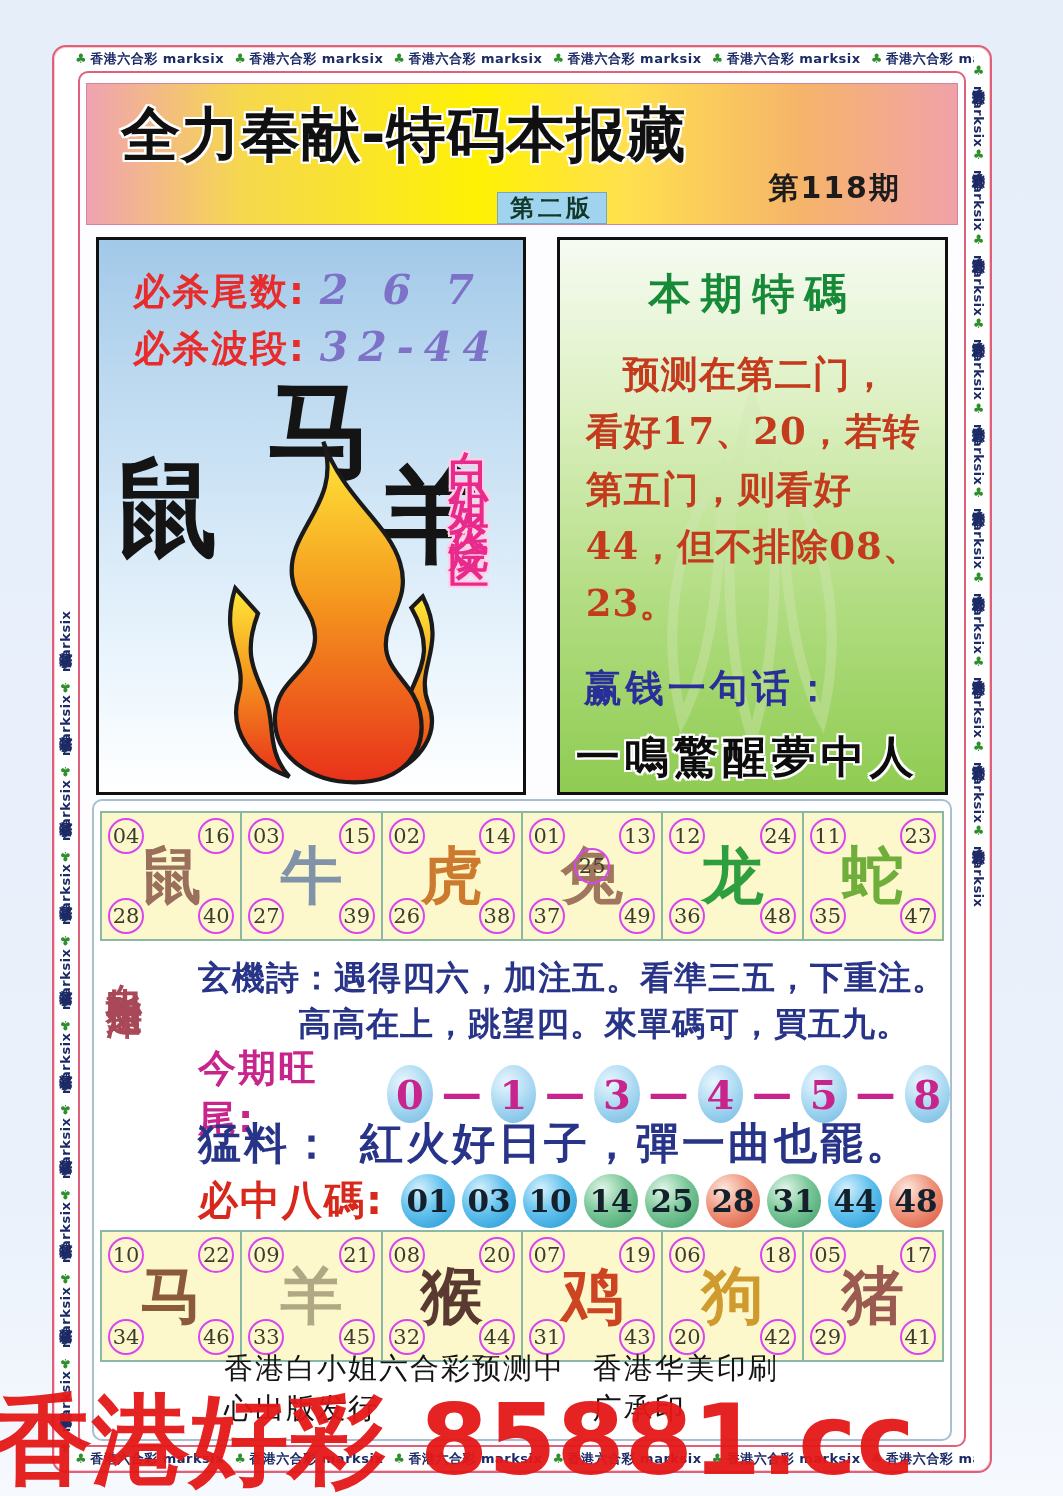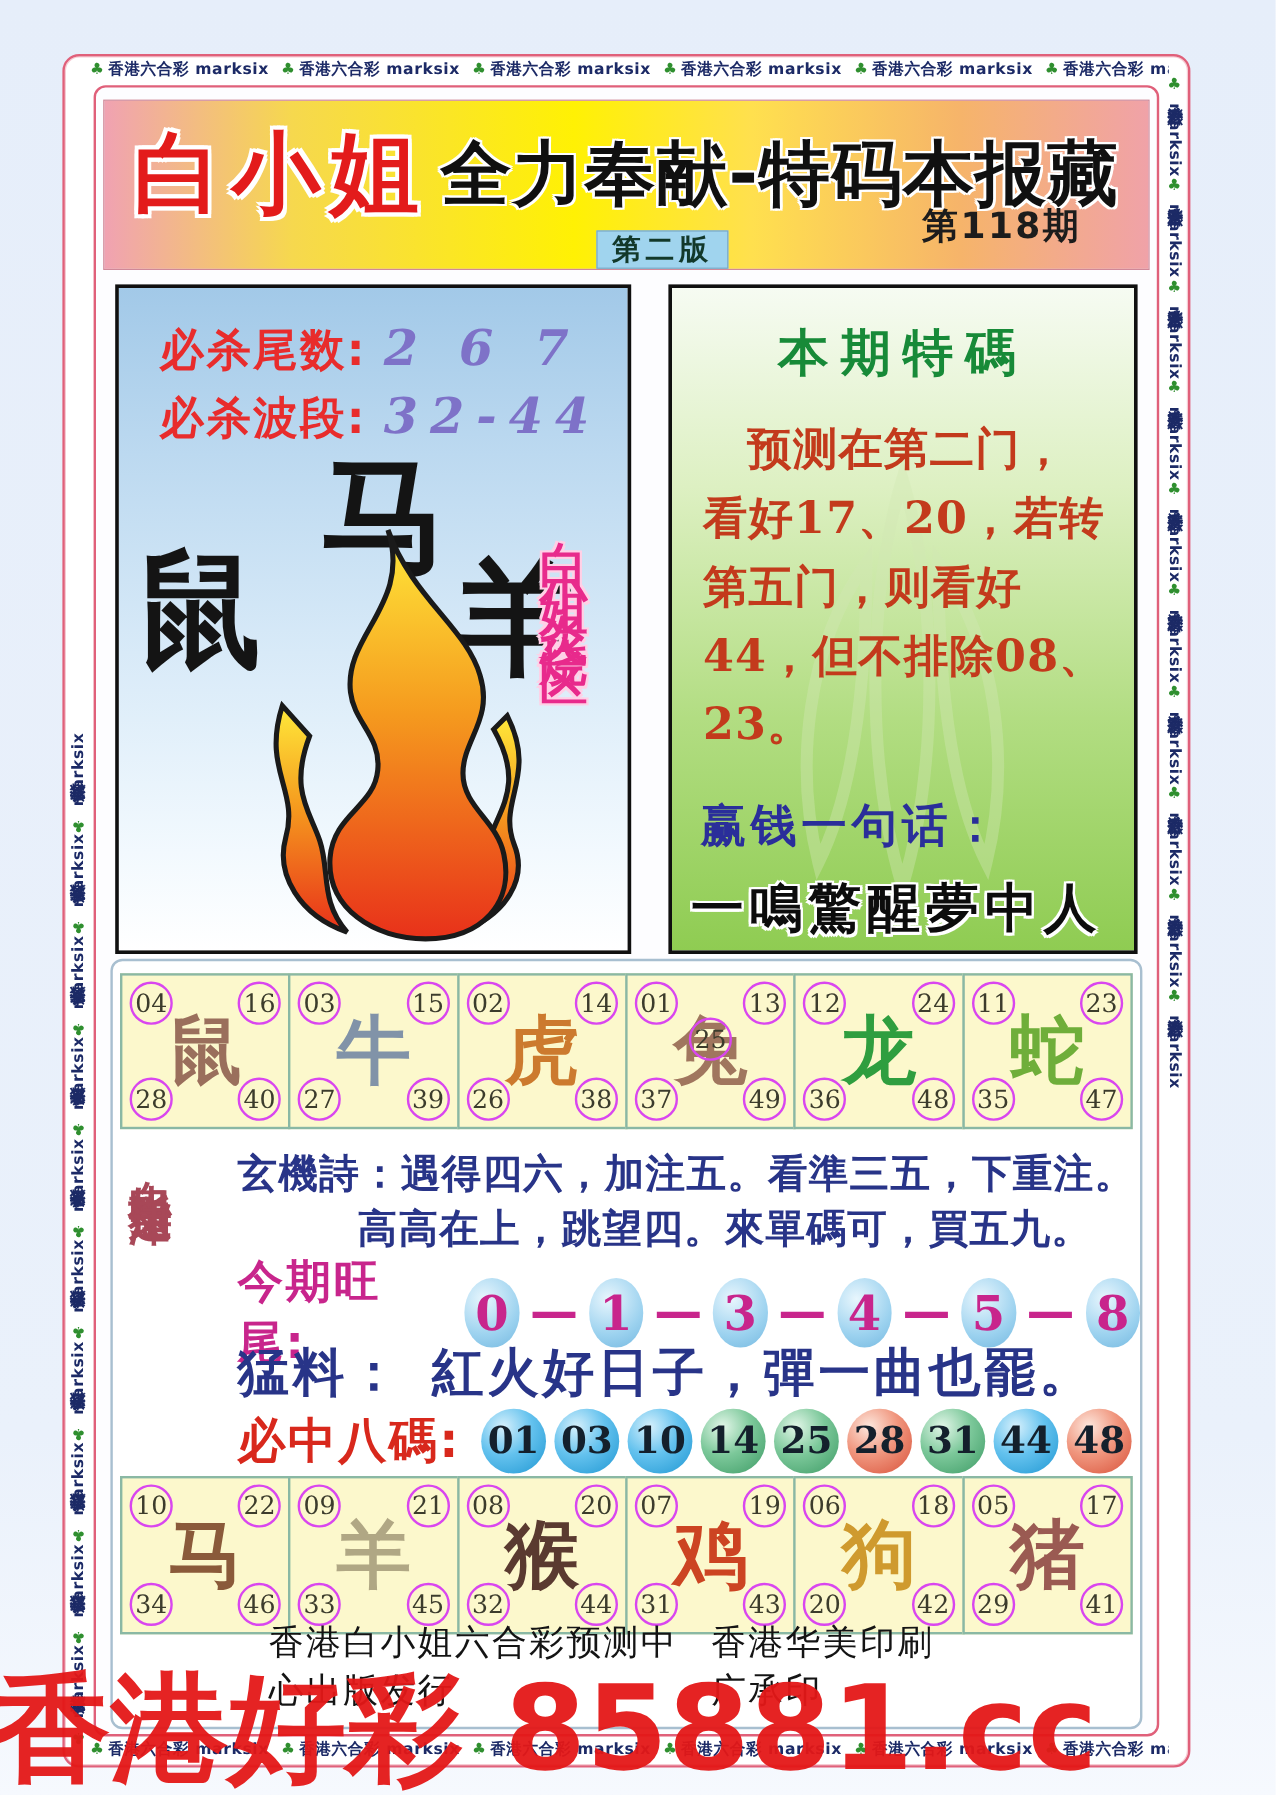--- a/index.html
+++ b/index.html
@@ -111,21 +111,20 @@
   <div class="frame">
     <div class="band band-top"><span class="ms-unit"><i class="clover">♣</i>香港六合彩 marksix</span><span class="ms-unit"><i class="clover">♣</i>香港六合彩 marksix</span><span class="ms-unit"><i class="clover">♣</i>香港六合彩 marksix</span><span class="ms-unit"><i class="clover">♣</i>香港六合彩 marksix</span><span class="ms-unit"><i class="clover">♣</i>香港六合彩 marksix</span><span class="ms-unit"><i class="clover">♣</i>香港六合彩 marksix</span></div>
     <div class="band band-bottom"><span class="ms-unit"><i class="clover">♣</i>香港六合彩 marksix</span><span class="ms-unit"><i class="clover">♣</i>香港六合彩 marksix</span><span class="ms-unit"><i class="clover">♣</i>香港六合彩 marksix</span><span class="ms-unit"><i class="clover">♣</i>香港六合彩 marksix</span><span class="ms-unit"><i class="clover">♣</i>香港六合彩 marksix</span><span class="ms-unit"><i class="clover">♣</i>香港六合彩 marksix</span></div>
     <div class="band band-left"><span class="ms-unit"><i class="clover">♣</i>香港六合彩 marksix</span><span class="ms-unit"><i class="clover">♣</i>香港六合彩 marksix</span><span class="ms-unit"><i class="clover">♣</i>香港六合彩 marksix</span><span class="ms-unit"><i class="clover">♣</i>香港六合彩 marksix</span><span class="ms-unit"><i class="clover">♣</i>香港六合彩 marksix</span><span class="ms-unit"><i class="clover">♣</i>香港六合彩 marksix</span><span class="ms-unit"><i class="clover">♣</i>香港六合彩 marksix</span><span class="ms-unit"><i class="clover">♣</i>香港六合彩 marksix</span><span class="ms-unit"><i class="clover">♣</i>香港六合彩 marksix</span><span class="ms-unit"><i class="clover">♣</i>香港六合彩 marksix</span></div>
     <div class="band band-right"><span class="ms-unit"><i class="clover">♣</i>香港六合彩 marksix</span><span class="ms-unit"><i class="clover">♣</i>香港六合彩 marksix</span><span class="ms-unit"><i class="clover">♣</i>香港六合彩 marksix</span><span class="ms-unit"><i class="clover">♣</i>香港六合彩 marksix</span><span class="ms-unit"><i class="clover">♣</i>香港六合彩 marksix</span><span class="ms-unit"><i class="clover">♣</i>香港六合彩 marksix</span><span class="ms-unit"><i class="clover">♣</i>香港六合彩 marksix</span><span class="ms-unit"><i class="clover">♣</i>香港六合彩 marksix</span><span class="ms-unit"><i class="clover">♣</i>香港六合彩 marksix</span><span class="ms-unit"><i class="clover">♣</i>香港六合彩 marksix</span></div>
 
     <div class="inner">
 
       <div class="header">
         <div class="header-line">
-          <span class="title-script">白小姐</span>
           <span class="title-main outline-white">全力奉献-特码本报藏</span>
         </div>
         <div class="issue">第118期</div>
         <div class="edition">第二版</div>
       </div>
 
       <div class="panels">
 
         <div class="panel panel-left">
           <div class="kill-line first">

